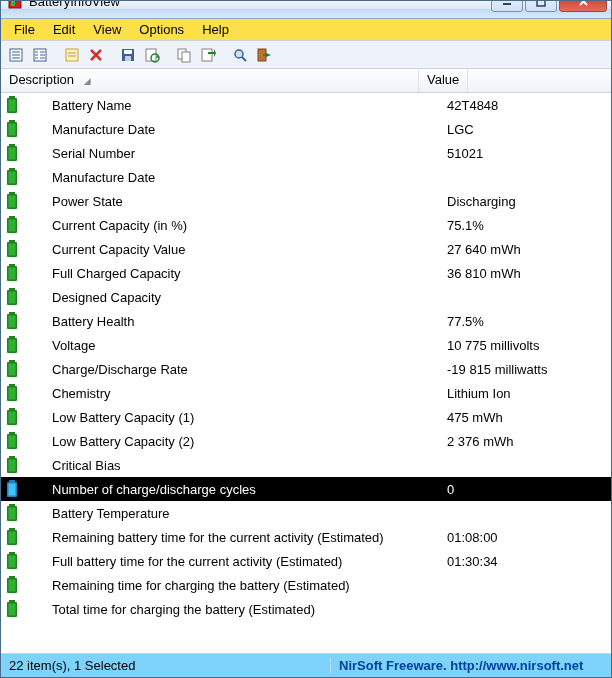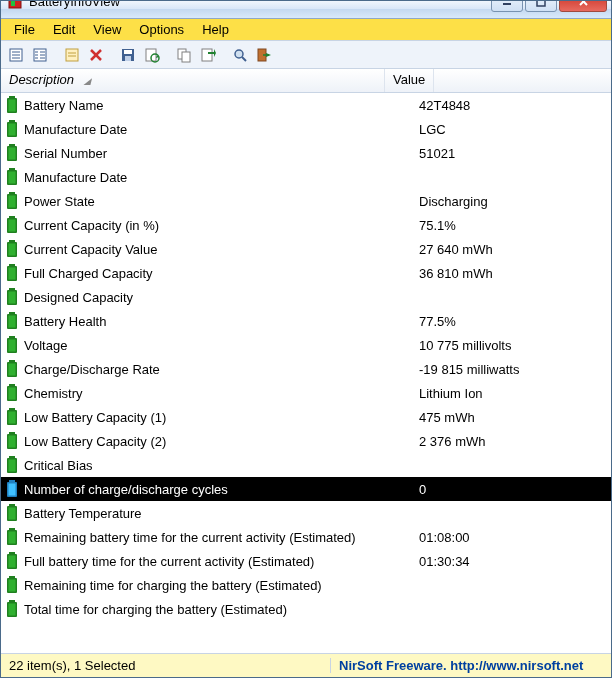--- a/index.html
+++ b/index.html
@@ -79,46 +79,46 @@
     background: linear-gradient(to bottom, #ffffff, #eef2f8);
     display: flex;
     border-bottom: 1px solid #c8d4e4;
     font-size: 13px;
   }
   .colheader .col {
     padding: 3px 8px;
     border-right: 1px solid #dde4ee;
     position: relative;
   }
-  .colheader .col.desc { width: 384px; font-style: italic; }
+  .colheader .col.desc { width: 418px; }
   .colheader .col .sort { font-size: 9px; color: #888; margin-left: 6px; }
   
   .listview {
     flex: 1;
     background: #fff;
     overflow-y: auto;
     font-size: 13px;
   }
   .row {
     display: flex;
     align-items: center;
     height: 24px;
     padding: 0 4px;
   }
   .row.selected { background: #000000; color: #fff; }
   .row .icon {
     width: 14px; height: 18px; margin-right: 5px;
     display: inline-flex; align-items: center; justify-content: center;
   }
-  .row .desc { width: 395px; padding-left: 0; }
+  .row .desc { width: 395px; padding-left: 0; margin-left: 28px; }
   .row .val { flex: 1; }
   
   .statusbar {
     height: 24px;
-    background: #fef9c3;
+    background: #7dd3fc;
     border-top: 1px solid #c8d4e4;
     display: flex;
     align-items: center;
     font-size: 13px;
   }
   .statusbar .status-left {
     flex: 0 0 330px;
     padding: 0 8px;
     border-right: 1px solid #c8d4e4;
   }

